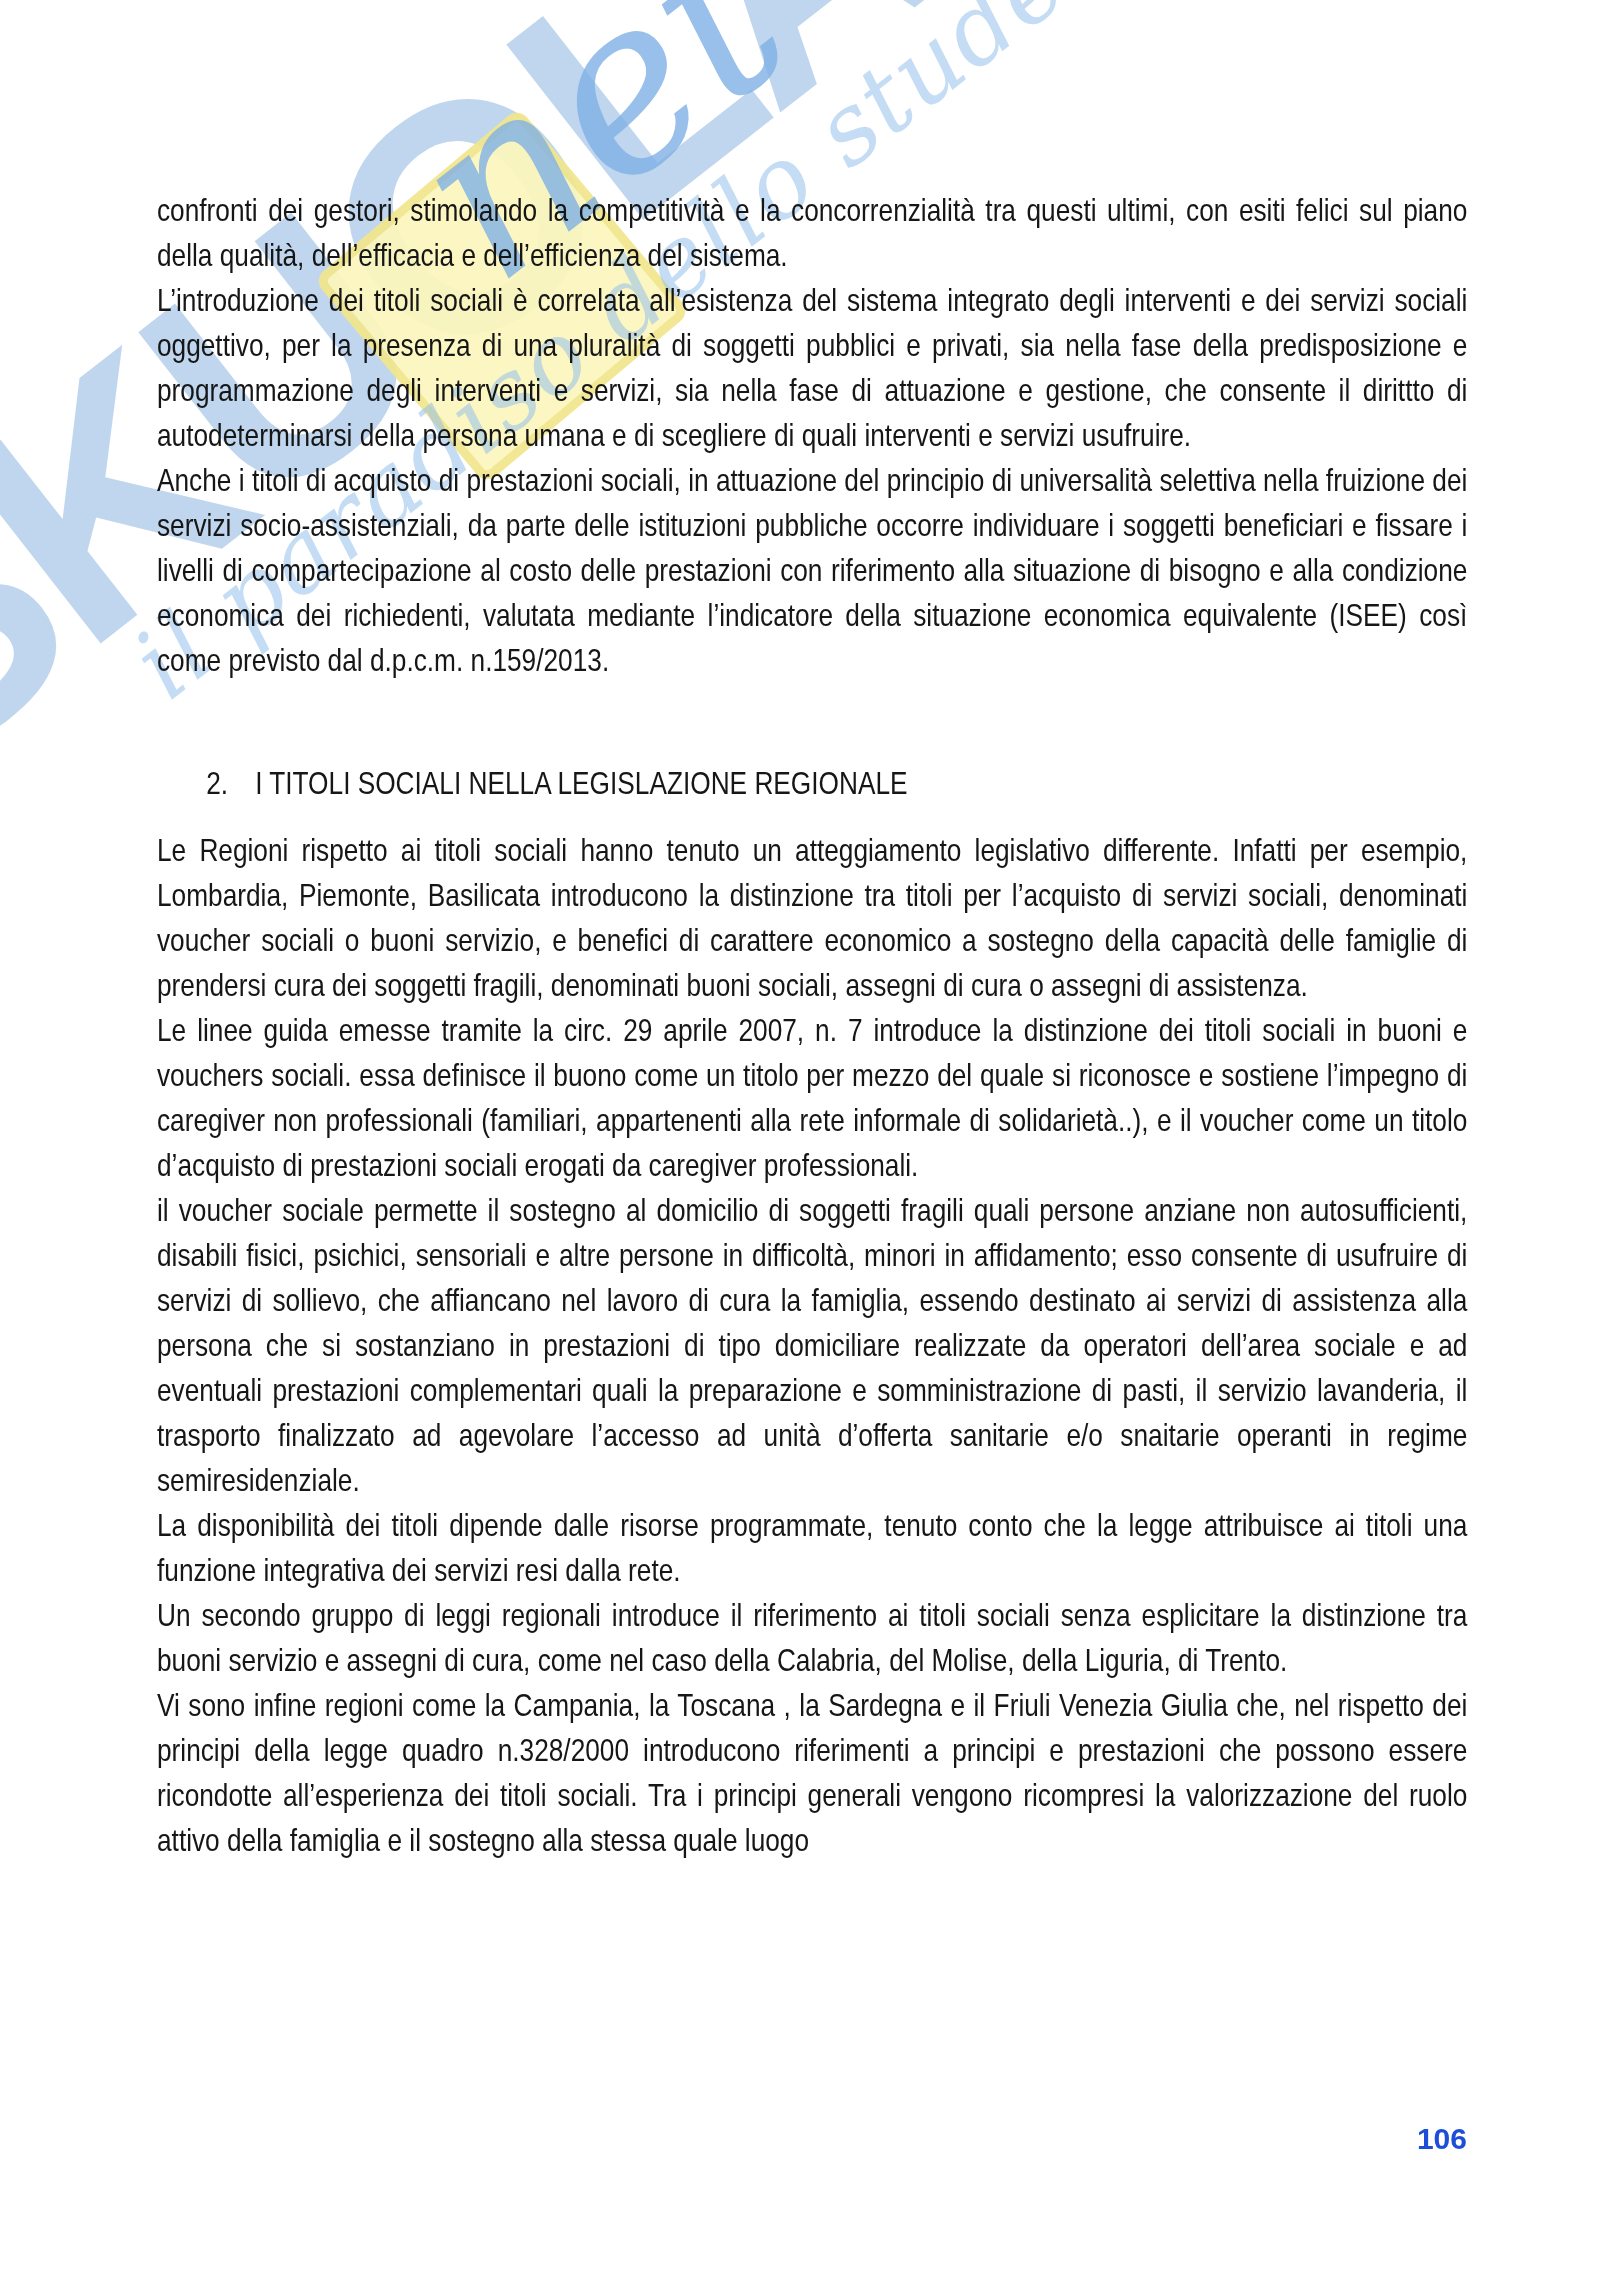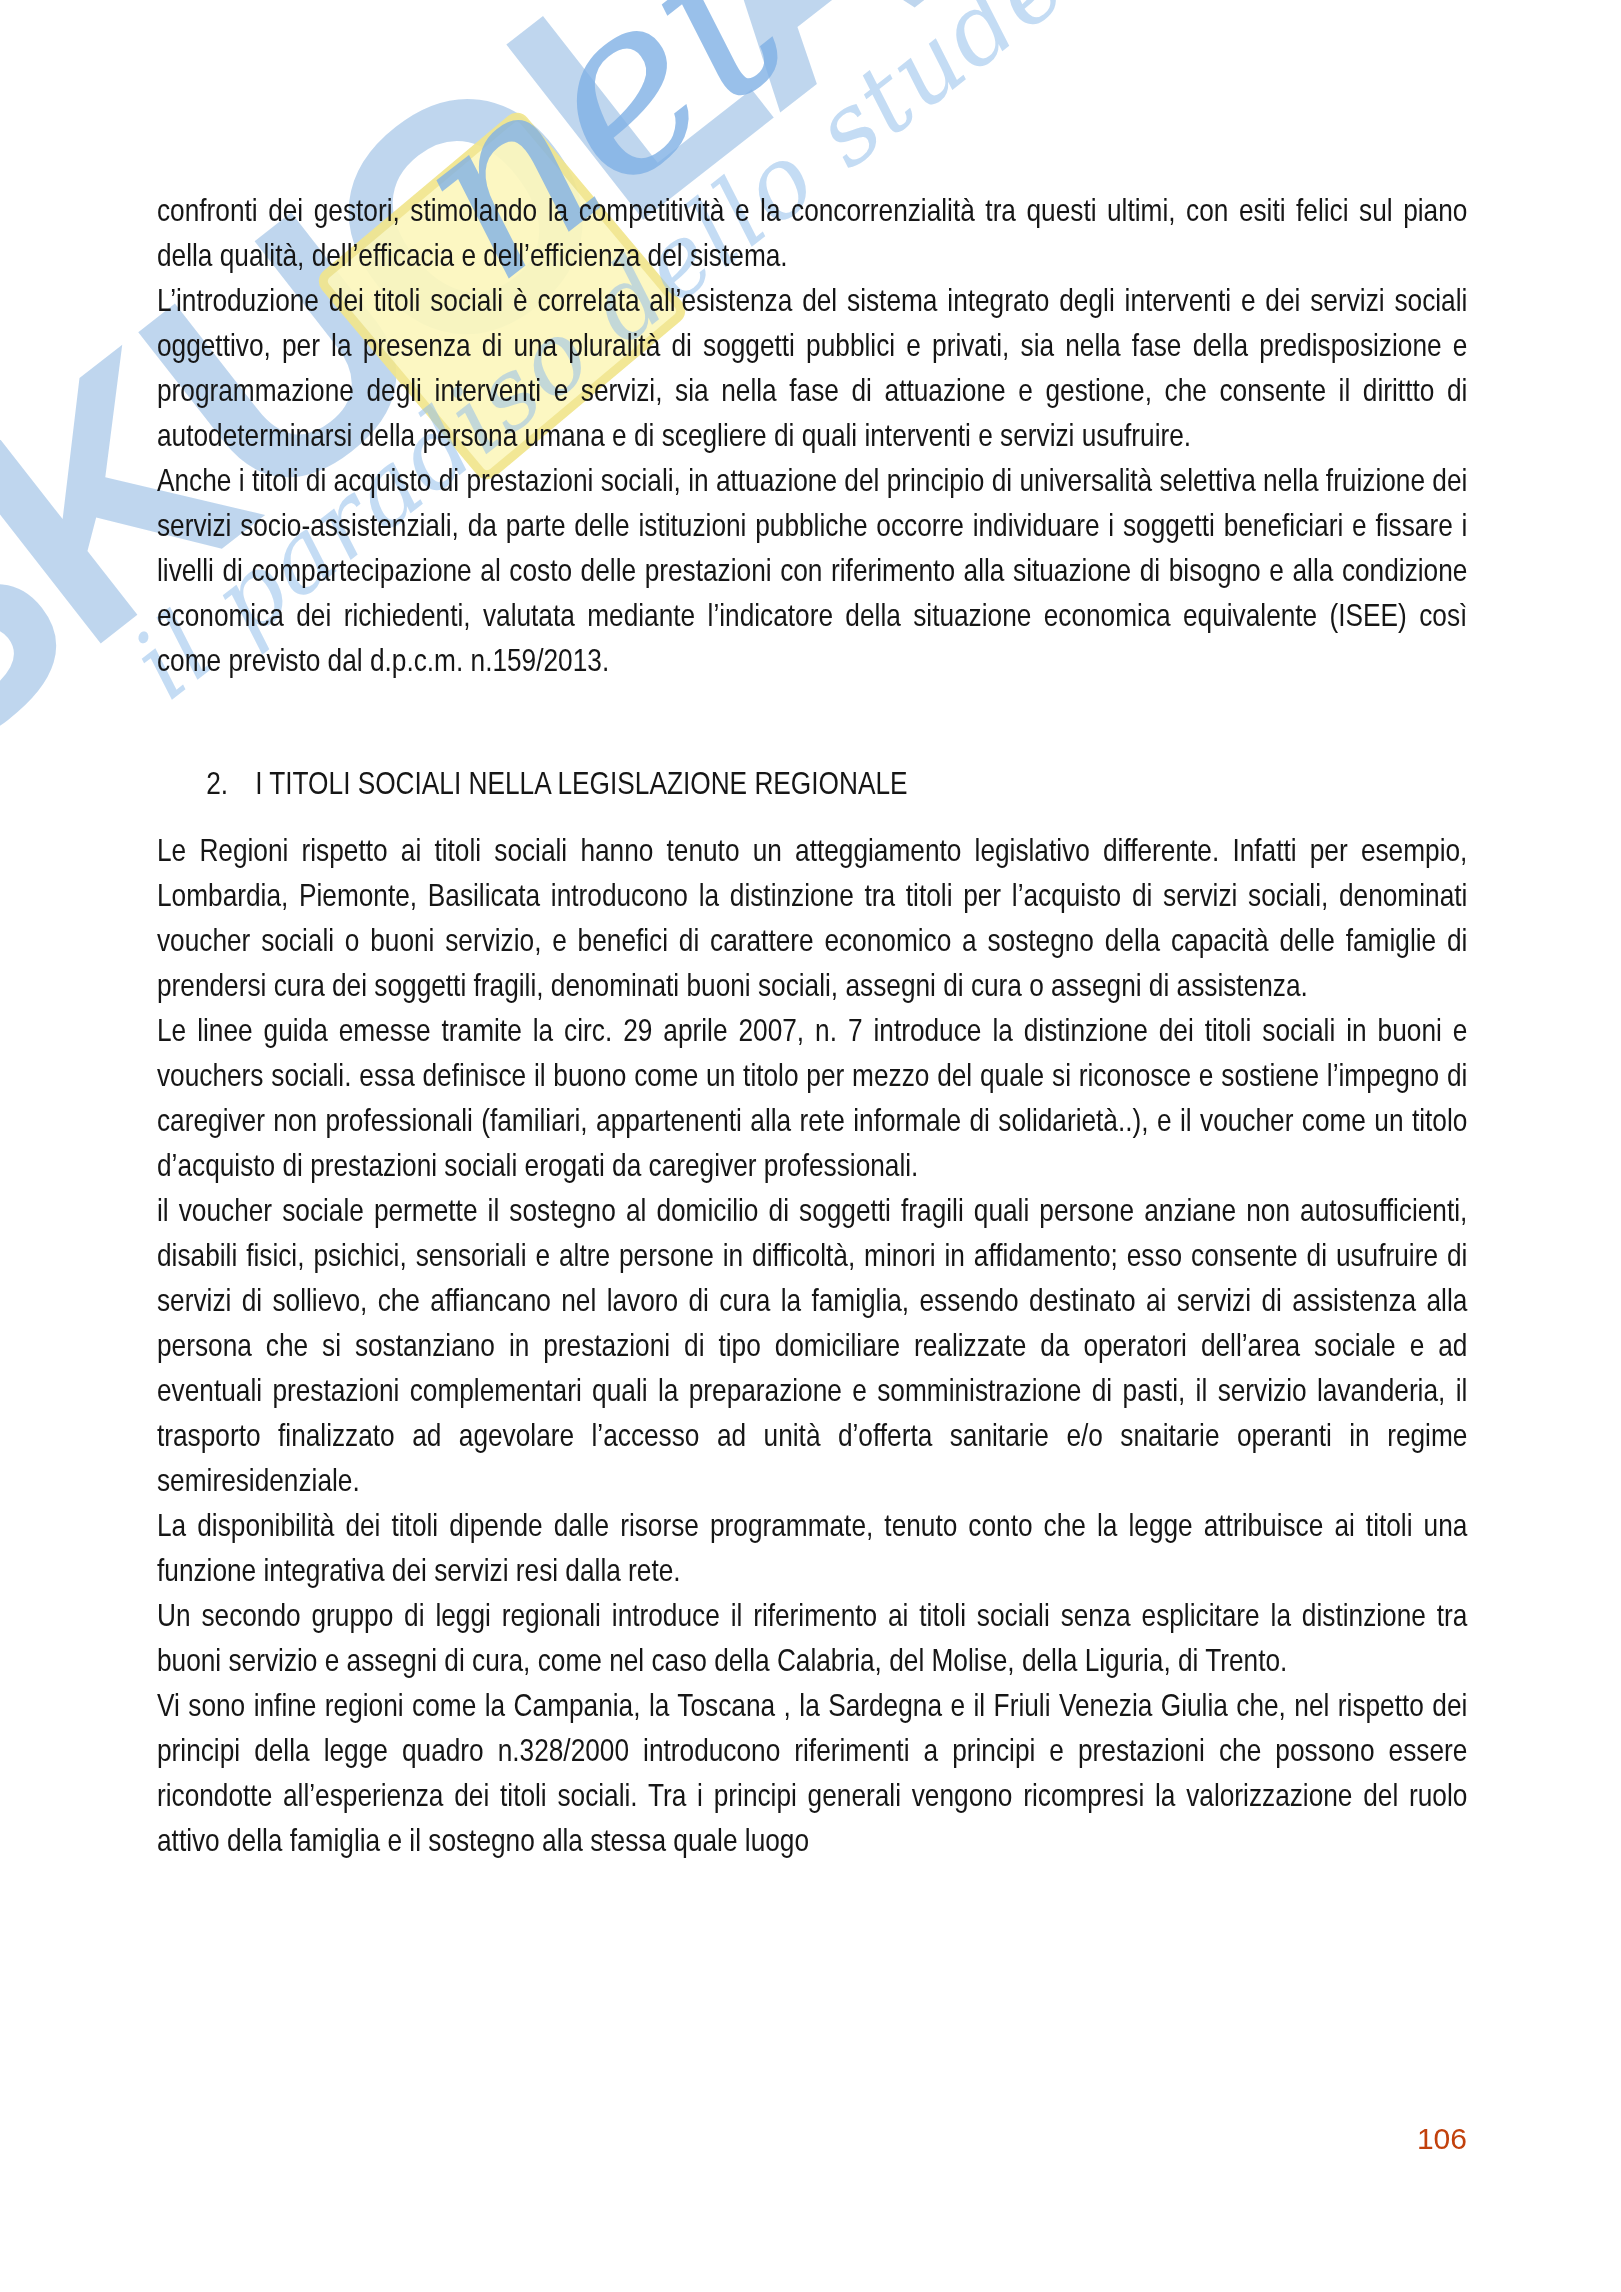--- a/index.html
+++ b/index.html
@@ -108,21 +108,22 @@
   .section-heading .h-number { flex: 0 0 auto; }
   .section-heading .h-label  { margin-left: 33px; }
 
   .page-number {
     position: absolute;
     right: 154px;
     top: 2119px;
     z-index: 2;
     font-size: 30px;
     line-height: 39px;
-    color: #c2410c;
+    color: #1d4ed8;
+    font-weight: bold;
   }
 </style>
 </head>
 <body>
 
 <div class="page">
 
   <div class="watermark">
     <div class="wm-letters">SKUOLA</div>
     <div class="wm-diamond"></div>

